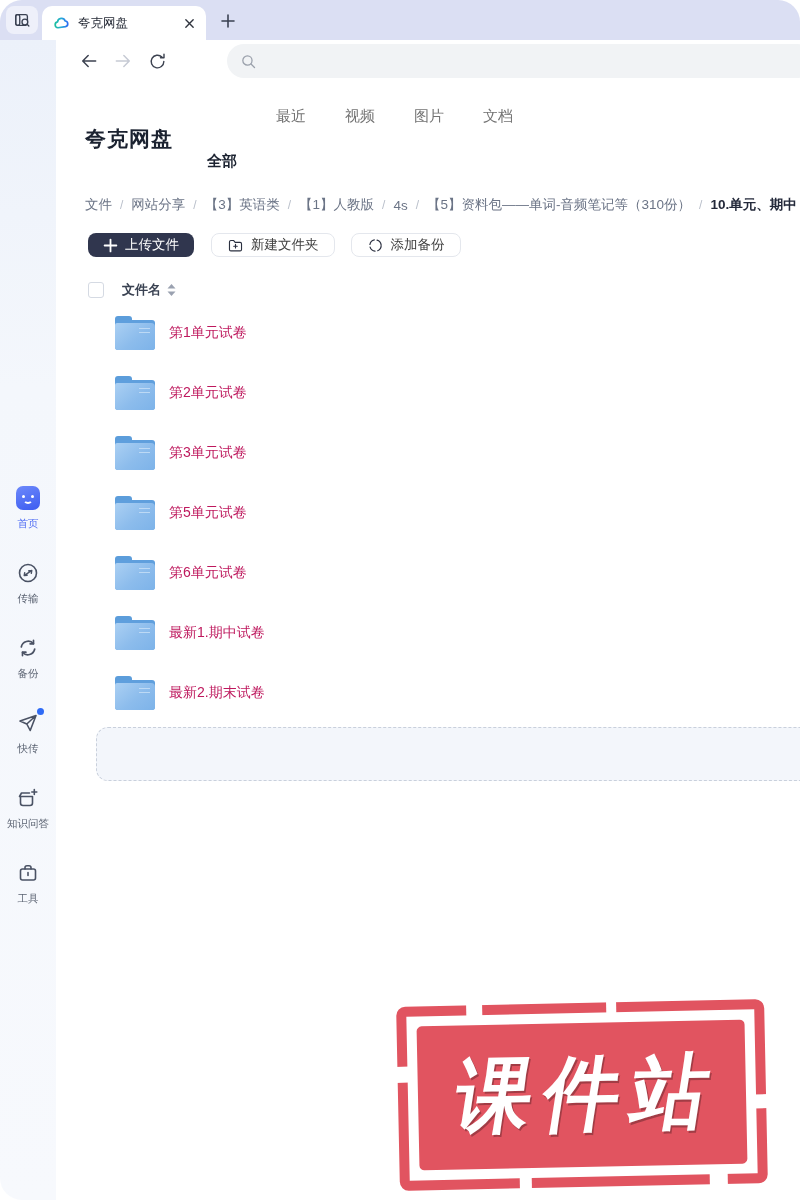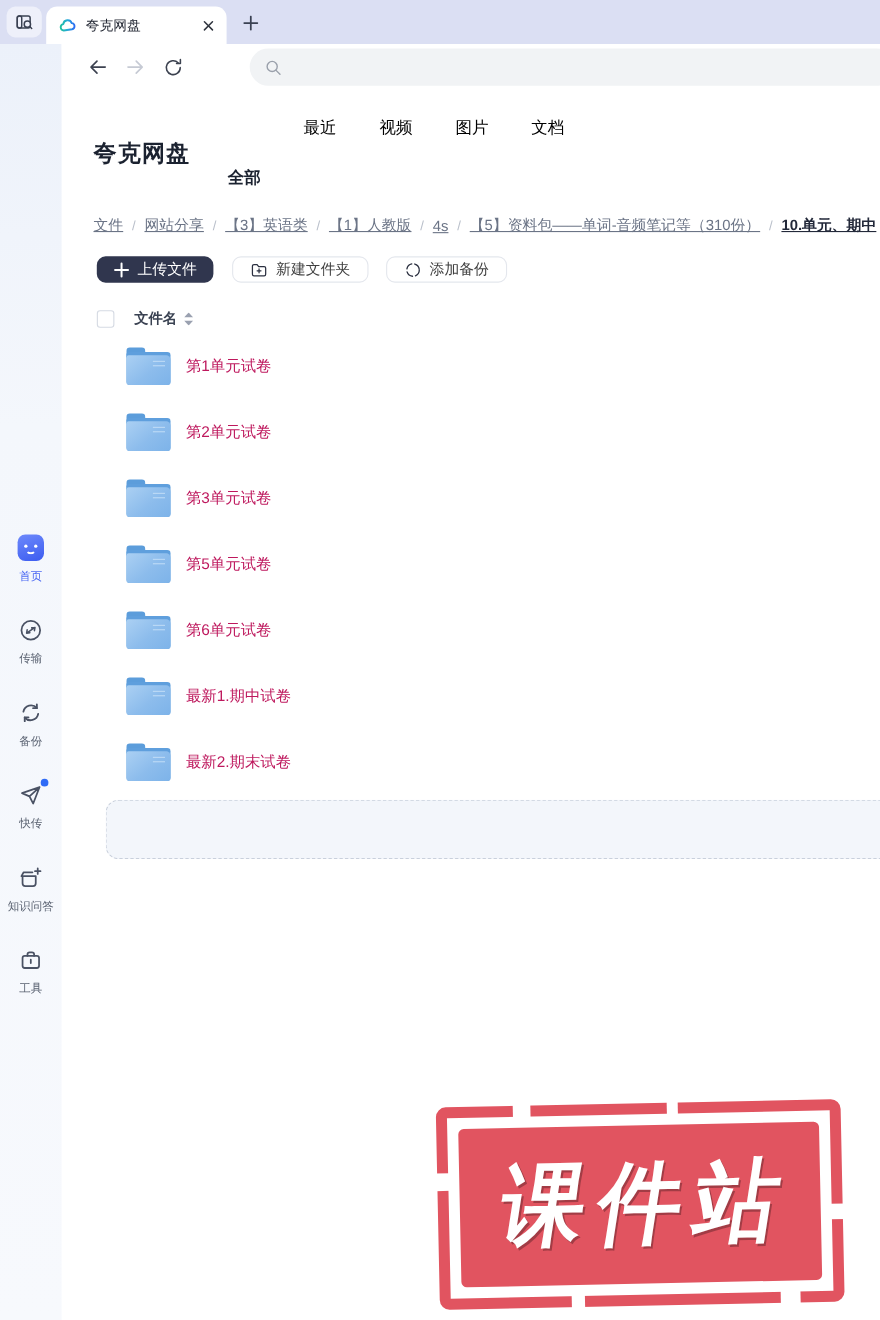--- a/index.html
+++ b/index.html
@@ -1,18 +1,18 @@
 <!DOCTYPE html>
 <html><head>
 <meta charset="utf-8">
 <style>
   * { margin:0; padding:0; box-sizing:border-box; }
   html,body { background:#fff; }
   body { font-family:"Liberation Sans","DejaVu Sans",sans-serif; }
-  .screen { position:relative; width:800px; height:1200px; overflow:hidden; background:#fff; }
+  .screen { position:relative; width:800px; height:1200px; overflow:hidden; background:#fff;border-radius:22px; }
 
   
   .tabbar { height:40px; background:#dbdff3; display:flex; align-items:flex-end; }
   .tab-strip-btn { width:32px; height:28px; margin:0 4px 6px 6px; border-radius:8px; background:#eef0fa;
                    display:flex; align-items:center; justify-content:center; cursor:pointer; }
   .browser-tab { width:164px; height:34px; background:#fff; border-radius:10px 10px 0 0;
                  display:flex; align-items:center; padding:0 8px 0 11px; }
   .tab-title { font-size:12.5px; color:#1f2430; flex:1; margin-left:8px; white-space:nowrap; overflow:hidden; }
   .tab-close { width:18px; height:18px; border-radius:4px; display:flex; align-items:center; justify-content:center; cursor:pointer; }
   .new-tab-btn { width:28px; height:28px; margin:0 0 5px 8px; border-radius:6px; display:flex; align-items:center; justify-content:center; cursor:pointer; }
@@ -38,26 +38,26 @@
   .navbar { height:42px; display:flex; align-items:center; background:#fff; padding-left:19px; }
   .nav-btn { width:28px; height:28px; margin-right:6px; display:flex; align-items:center; justify-content:center; cursor:pointer; }
   .searchbar { flex:1; height:34px; margin-left:50px; margin-right:-14px; background:#f1f3f5; border-radius:17px;
                display:flex; align-items:center; padding-left:13px; cursor:text; }
   .searchbar input { border:none; outline:none; background:transparent; flex:1; font-size:13px; color:#333; margin-left:8px; }
 
   
   .page-head { display:flex; align-items:center; padding:25px 0 0 29px; }
   .page-title { font-size:21px; font-weight:bold; color:#1b2230; letter-spacing:1px; }
   .filter-tabs { display:flex; margin-left:34px; }
-  .ftab { font-size:15px; color:#000000; margin-right:39px; cursor:pointer; }
+  .ftab { font-size:15px; color:#737373; margin-right:39px; cursor:pointer; }
   .ftab.active { color:#1b2230; font-weight:bold;margin-top:45px; }
 
   
   .breadcrumb { display:flex; align-items:center; padding:25px 0 0 29px; font-size:13.5px; white-space:nowrap; overflow:hidden; }
-  .crumb { color:#6b7486; cursor:pointer;text-decoration:underline; }
+  .crumb { color:#6b7486; cursor:pointer; }
   .crumb-sep { color:#b9bfca; margin:0 8px; font-size:12px; }
   .crumb.current { color:#23293a; font-weight:bold; cursor:default; }
 
   
   .toolbar { display:flex; align-items:center; padding:19px 0 0 32px; }
   .btn { height:24px; display:flex; align-items:center; border-radius:8px; padding:0 15px; font-size:13.5px; cursor:pointer; }
   .btn-primary { background:#30364e; color:#fff; margin-right:17px; }
   .btn-outline { background:#fff; border:1px solid #e4e7ed; color:#404040; margin-right:16px; }
   .btn .bicon { margin-right:7px; display:flex; align-items:center; }
 

